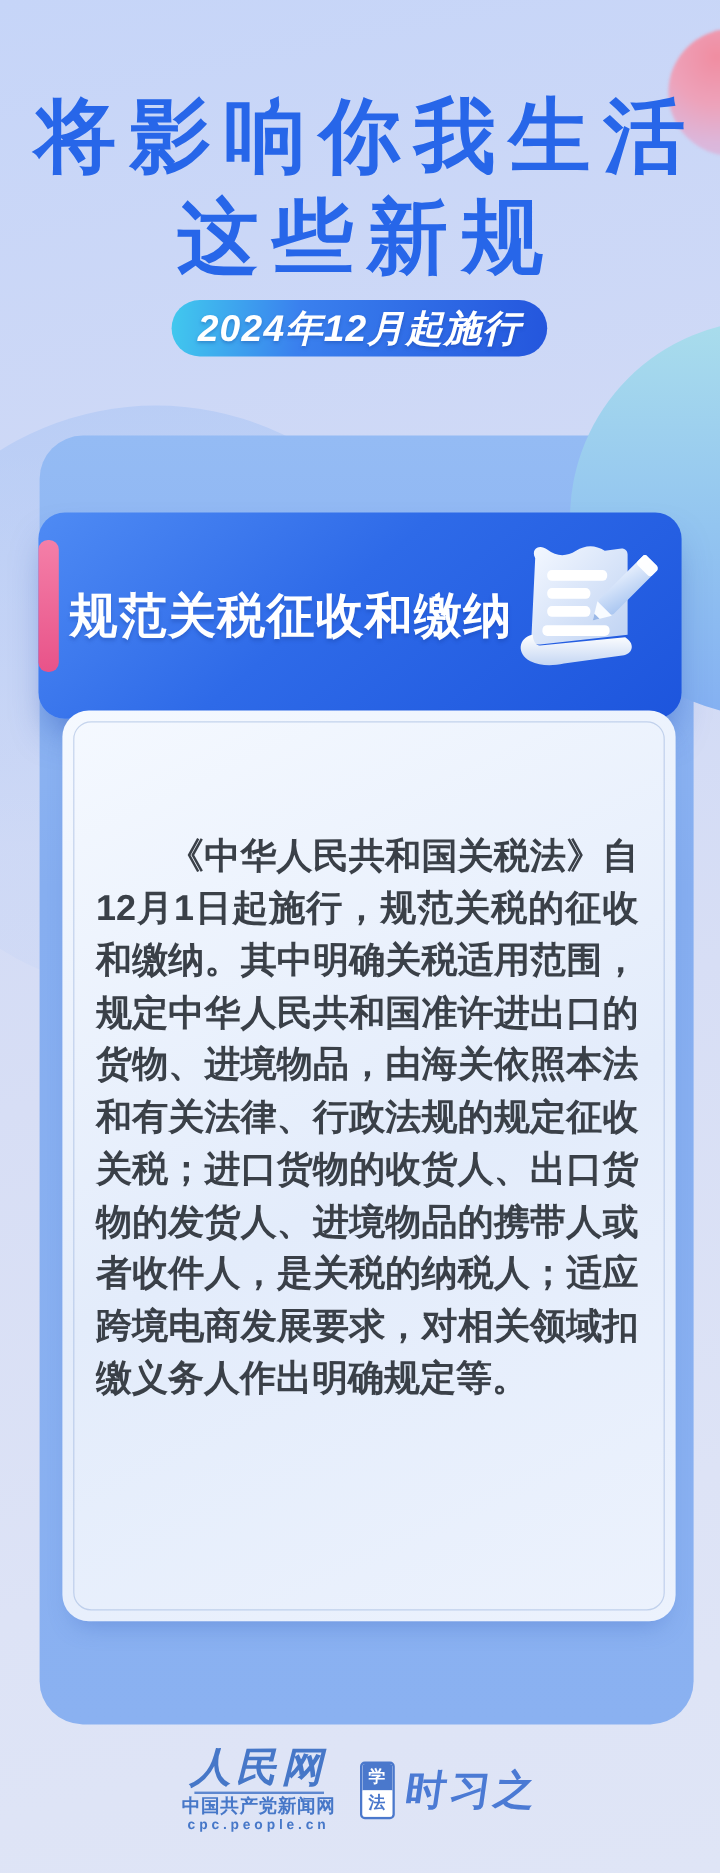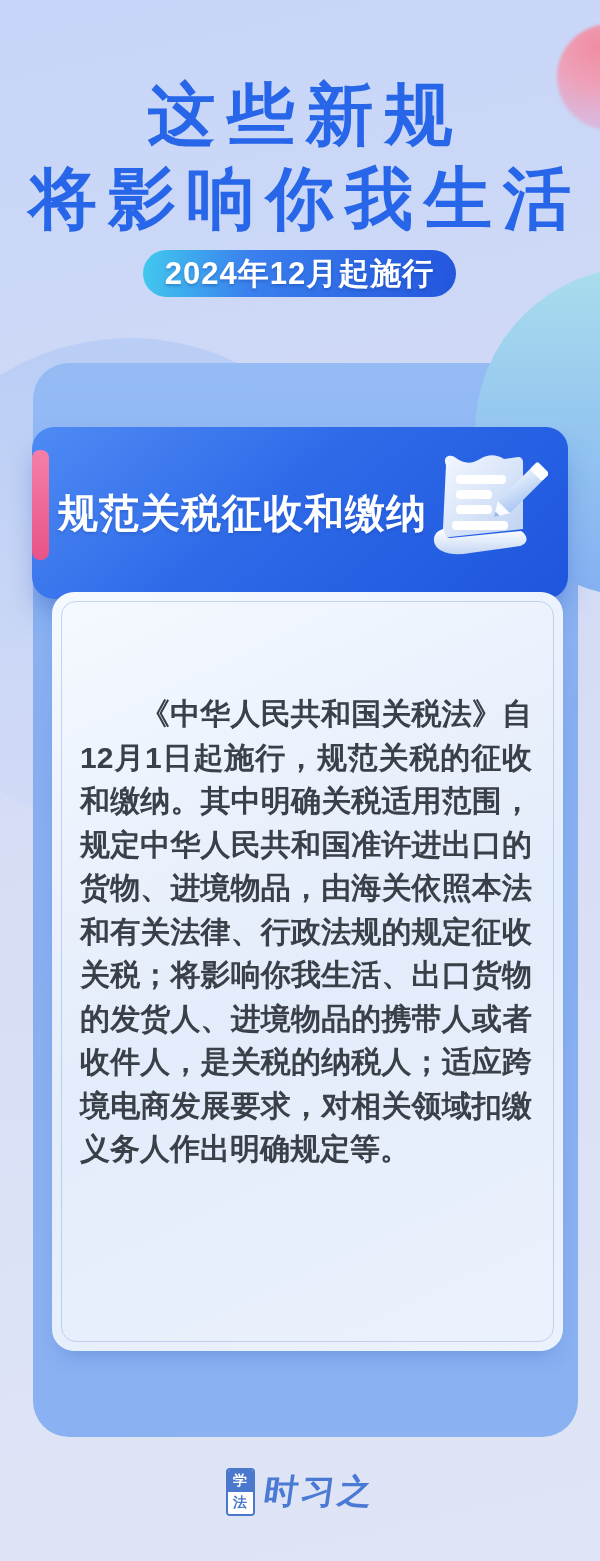--- a/index.html
+++ b/index.html
@@ -30,20 +30,21 @@
     text-align:center;color:#2766e9;font-weight:bold;
     font-size:68px;line-height:84px;letter-spacing:11px;text-indent:11px;
   }
   
   .date-badge{
     position:absolute;left:143px;top:250px;width:313px;height:47px;z-index:2;
     border-radius:24px;display:flex;align-items:center;justify-content:center;
     background:linear-gradient(95deg,#41c9ee 0%,#3a80ee 34%,#2456dd 100%);
     color:#fff;font-size:31px;font-weight:bold;letter-spacing:1px;
     text-shadow:0 2px 3px rgba(20,60,150,.35);
+    font-style:italic;
   }
   
   .outer-card{
     position:absolute;left:33px;top:363px;width:545px;height:1074px;z-index:2;
     border-radius:36px;
     background:linear-gradient(180deg,#94bbf4 0%,#86aef0 35%,#8ab1f1 100%);
   }
   
   .header-card{
     position:absolute;left:32px;top:395px;width:536px;height:172px;z-index:4;
@@ -105,22 +106,22 @@
 </style>
 </head>
 <body>
 
 <div class="page">
 
   <div class="circle-pink"></div>
   <div class="circle-left"></div>
 
   <div class="main-title">
+    <div>将影响你我生活</div>
     <div>这些新规</div>
-    <div>将影响你我生活</div>
   </div>
 
   <div class="date-badge">
     <span>2024年12月起施行</span>
   </div>
 
   <div class="outer-card"></div>
 
   <div class="circle-teal"></div>
 
@@ -152,24 +153,30 @@
         <rect x="89.5" y="6" width="17" height="56" rx="3" fill="url(#pencilG)"></rect>
         <rect x="89.5" y="6" width="17" height="11" rx="3" fill="#ffffff" opacity="0.95"></rect>
         <polygon points="89.5,62 106.5,62 98,76" fill="#f8fbff"></polygon>
         <polygon points="95,71 101,71 98,76" fill="#9ab8e8"></polygon>
       </g>
     </svg>
   </div>
 
   <div class="inner-card">
     <div class="inner-hairline"></div>
-    <p class="body-text">《中华人民共和国关税法》自12月1日起施行，规范关税的征收和缴纳。其中明确关税适用范围，规定中华人民共和国准许进出口的货物、进境物品，由海关依照本法和有关法律、行政法规的规定征收关税；将影响你我生活、出口货物的发货人、进境物品的携带人或者收件人，是关税的纳税人；适应跨境电商发展要求，对相关领域扣缴义务人作出明确规定等。</p>
+    <p class="body-text">《中华人民共和国关税法》自12月1日起施行，规范关税的征收和缴纳。其中明确关税适用范围，规定中华人民共和国准许进出口的货物、进境物品，由海关依照本法和有关法律、行政法规的规定征收关税；进口货物的收货人、出口货物的发货人、进境物品的携带人或者收件人，是关税的纳税人；适应跨境电商发展要求，对相关领域扣缴义务人作出明确规定等。</p>
   </div>
 
   <div class="footer">
+    <div class="people-logo">
+      <span class="people-script">人民网</span>
+      <div class="people-divider"></div>
+      <span class="people-name">中国共产党新闻网</span>
+      <span class="people-domain">cpc.people.cn</span>
+    </div>
     <div class="law-group">
       <div class="xuefa-badge">
         <div class="top">学</div>
         <div class="bottom">法</div>
       </div>
       <div class="shixizhi">时习之</div>
     </div>
   </div>
 
 </div>

